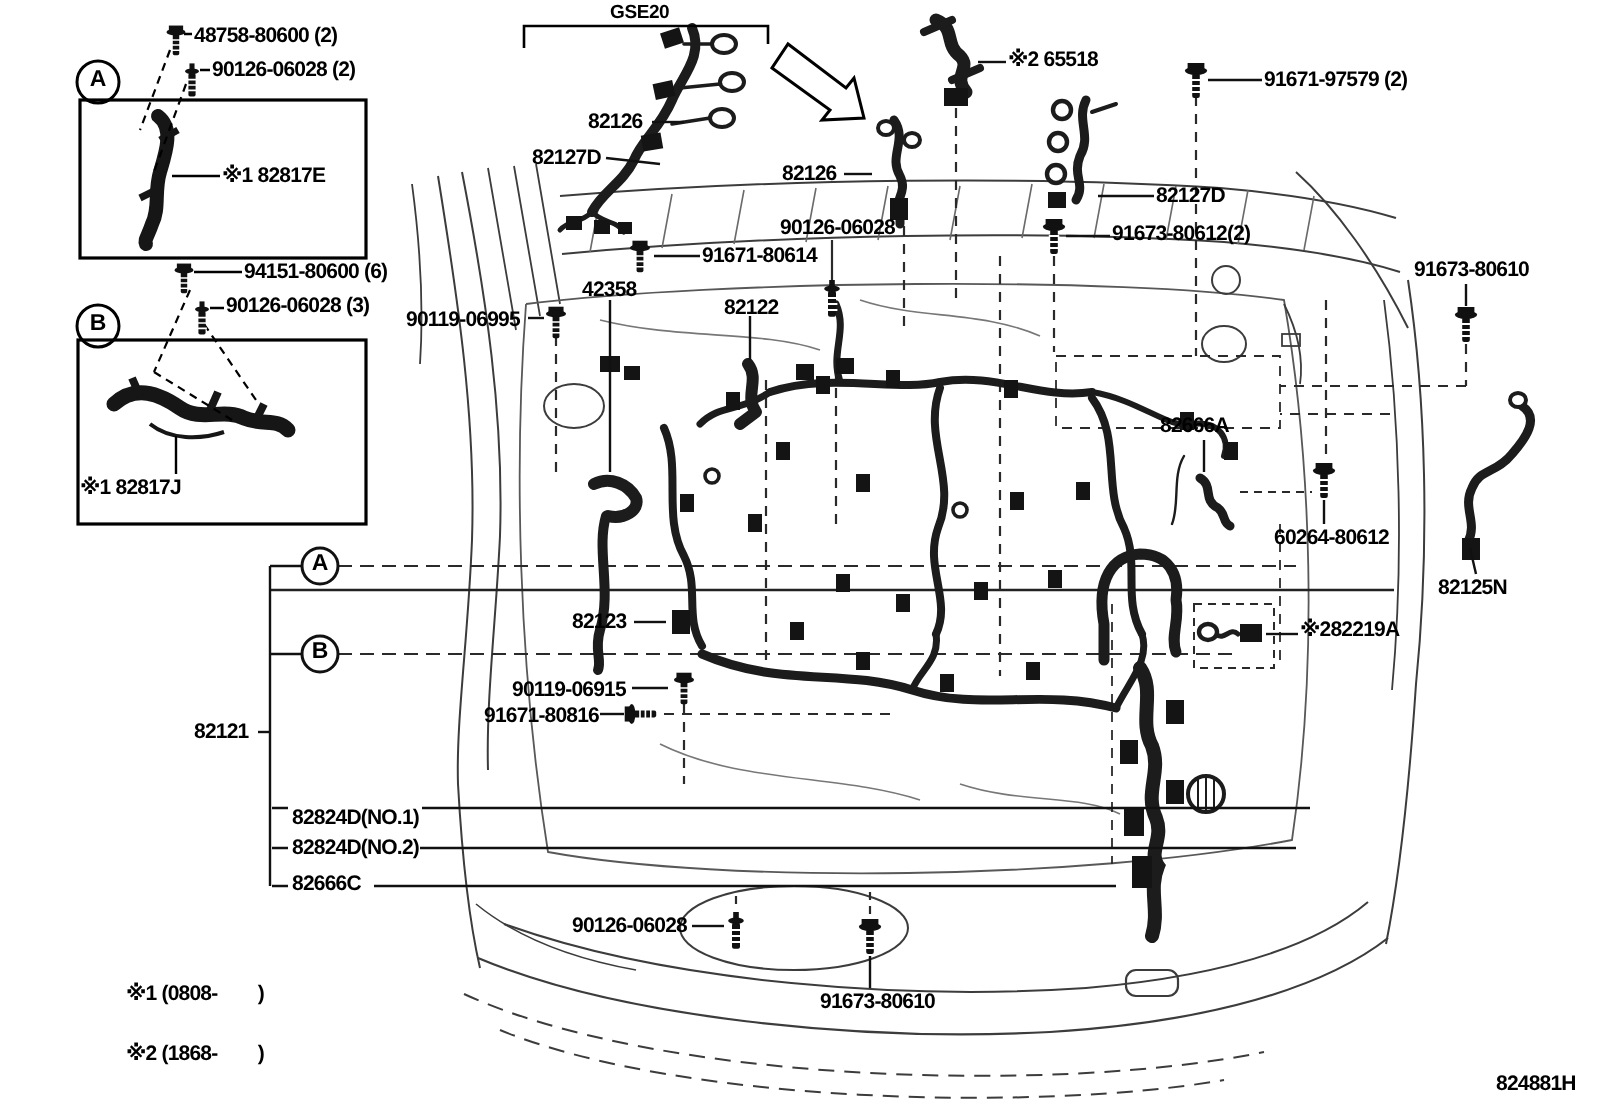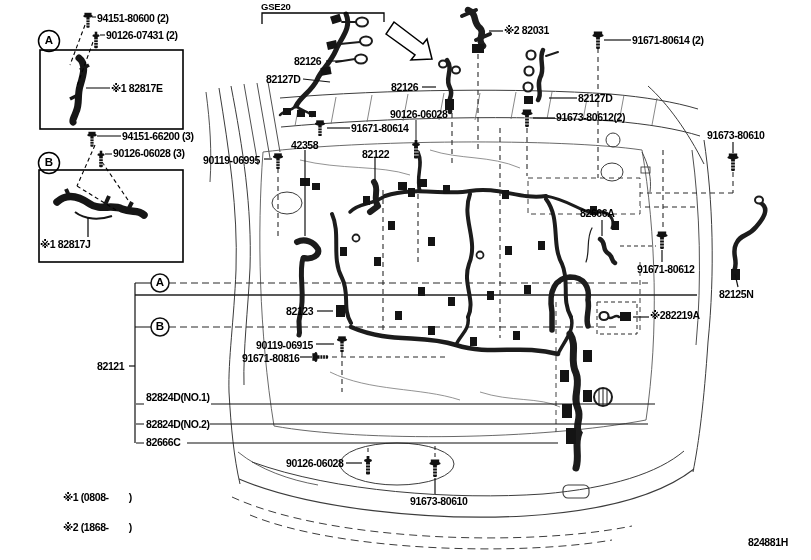--- a/index.html
+++ b/index.html
@@ -1,21 +1,21 @@
 <!DOCTYPE html>
 <html><head>
 <meta charset="utf-8">
 <style>
   html,body{margin:0;padding:0;background:#fff;}
   .stage{position:relative;width:811px;height:560px;background:#ffffff;overflow:hidden;
          font-family:"Liberation Sans","DejaVu Sans",sans-serif;}
   .stage svg{position:absolute;left:0;top:0;}
   .lbl{position:absolute;font-weight:bold;font-size:10.5px;letter-spacing:-0.4px;
        color:#000;white-space:pre;line-height:11px;}
-  .lbl.sm{font-size:9.5px;letter-spacing:-0.2px;}
+  .lbl.sm{font-size:9.5px;letter-spacing:-0.2px;margin-left:44px;}
   .marker{position:absolute;font-weight:bold;font-size:11.5px;color:#000;
           transform:translate(-50%,-54%);line-height:11px;}
 </style>
 </head>
 <body>
 
 <div class="stage">
 
 <svg width="811" height="560" viewBox="0 0 811 560">
   <defs>
@@ -267,53 +267,53 @@
   </g>
 </svg>
 
 <div class="lbl sm" style="left:261px;top:1px">GSE20</div>
 
 <div class="marker" style="left:49px;top:41px">A</div>
 <div class="marker" style="left:49px;top:163px">B</div>
 <div class="marker" style="left:160px;top:283px">A</div>
 <div class="marker" style="left:160px;top:327px">B</div>
 
-<div class="lbl" style="left:97px;top:13px">94151-80600 (2)</div>
-<div class="lbl" style="left:106px;top:30px">90126-07431 (2)</div>
+<div class="lbl" style="left:97px;top:13px">48758-80600 (2)</div>
+<div class="lbl" style="left:106px;top:30px">90126-06028 (2)</div>
 <div class="lbl" style="left:111px;top:83px">※1 82817E</div>
-<div class="lbl" style="left:122px;top:131px">94151-66200 (3)</div>
+<div class="lbl" style="left:122px;top:131px">94151-80600 (6)</div>
 <div class="lbl" style="left:113px;top:148px">90126-06028 (3)</div>
 <div class="lbl" style="left:40px;top:239px">※1 82817J</div>
 
 <div class="lbl" style="left:294px;top:56px">82126</div>
 <div class="lbl" style="left:266px;top:74px">82127D</div>
 <div class="lbl" style="left:391px;top:82px">82126</div>
 <div class="lbl" style="left:390px;top:109px">90126-06028</div>
 <div class="lbl" style="left:351px;top:123px">91671-80614</div>
 <div class="lbl" style="left:291px;top:140px">42358</div>
 <div class="lbl" style="left:362px;top:149px">82122</div>
 <div class="lbl" style="left:203px;top:155px">90119-06995</div>
 
-<div class="lbl" style="left:504px;top:25px">※2 82031</div>
-<div class="lbl" style="left:632px;top:35px">91671-80614 (2)</div>
+<div class="lbl" style="left:504px;top:25px">※2 65518</div>
+<div class="lbl" style="left:632px;top:35px">91671-97579 (2)</div>
 <div class="lbl" style="left:578px;top:93px">82127D</div>
 <div class="lbl" style="left:556px;top:112px">91673-80612(2)</div>
 <div class="lbl" style="left:707px;top:130px">91673-80610</div>
 
 <div class="lbl" style="left:580px;top:208px">82666A</div>
-<div class="lbl" style="left:637px;top:264px">91671-80612</div>
+<div class="lbl" style="left:637px;top:264px">60264-80612</div>
 <div class="lbl" style="left:719px;top:289px">82125N</div>
 <div class="lbl" style="left:650px;top:310px">※282219A</div>
 
 <div class="lbl" style="left:286px;top:306px">82123</div>
 <div class="lbl" style="left:256px;top:340px">90119-06915</div>
 <div class="lbl" style="left:242px;top:353px">91671-80816</div>
 <div class="lbl" style="left:97px;top:361px">82121</div>
 
-<div class="lbl" style="left:146px;top:392px">82824D(NO.1)</div>
+<div class="lbl" style="left:146px;top:404px">82824D(NO.1)</div>
 <div class="lbl" style="left:146px;top:419px">82824D(NO.2)</div>
 <div class="lbl" style="left:146px;top:437px">82666C</div>
 <div class="lbl" style="left:286px;top:458px">90126-06028</div>
 <div class="lbl" style="left:410px;top:496px">91673-80610</div>
 
 <div class="lbl" style="left:63px;top:492px">※1 (0808-        )</div>
 <div class="lbl" style="left:63px;top:522px">※2 (1868-        )</div>
 <div class="lbl" style="left:748px;top:537px">824881H</div>
 
 </div>

